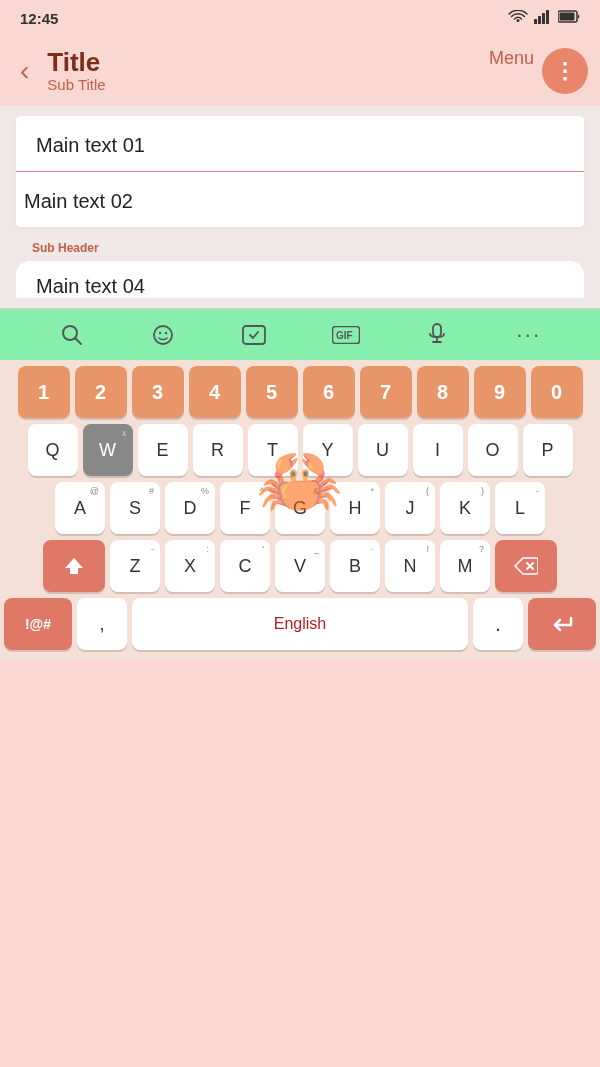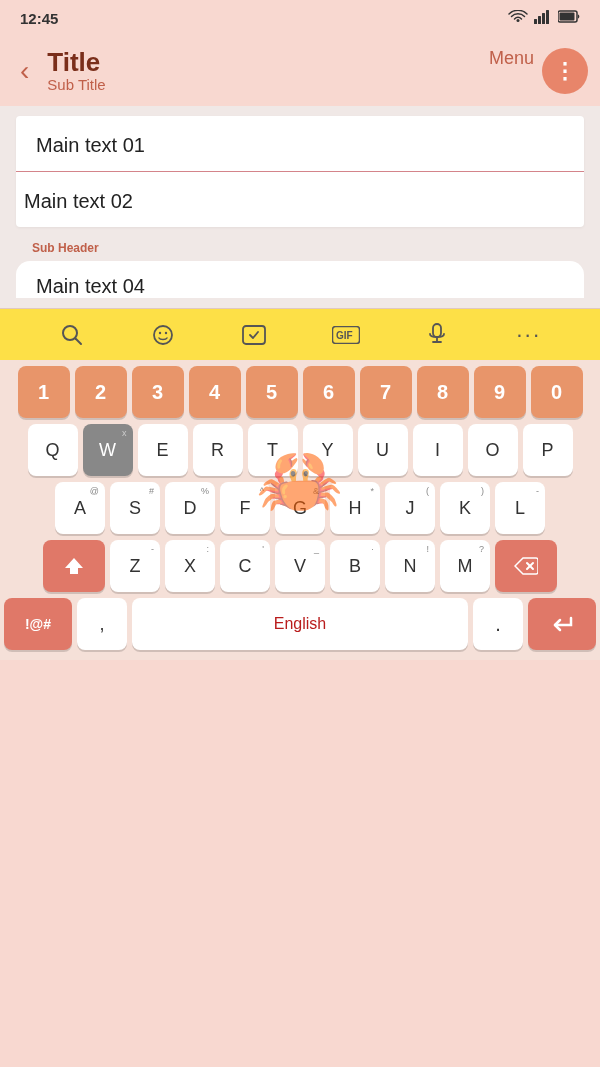--- a/index.html
+++ b/index.html
@@ -143,21 +143,21 @@
       left: 50%;
       transform: translateX(-50%);
       font-size: 70px;
       opacity: 0.55;
       pointer-events: none;
       z-index: 10;
     }
 
     
     .kb-toolbar {
-      background: #fde047;
+      background: #86efac;
       height: 52px;
       display: flex;
       align-items: center;
       justify-content: space-around;
       padding: 0 26px;
       border-top: 1px solid #e0c8c0;
     }
     .kb-toolbar-btn {
       width: 48px;
       height: 40px;

